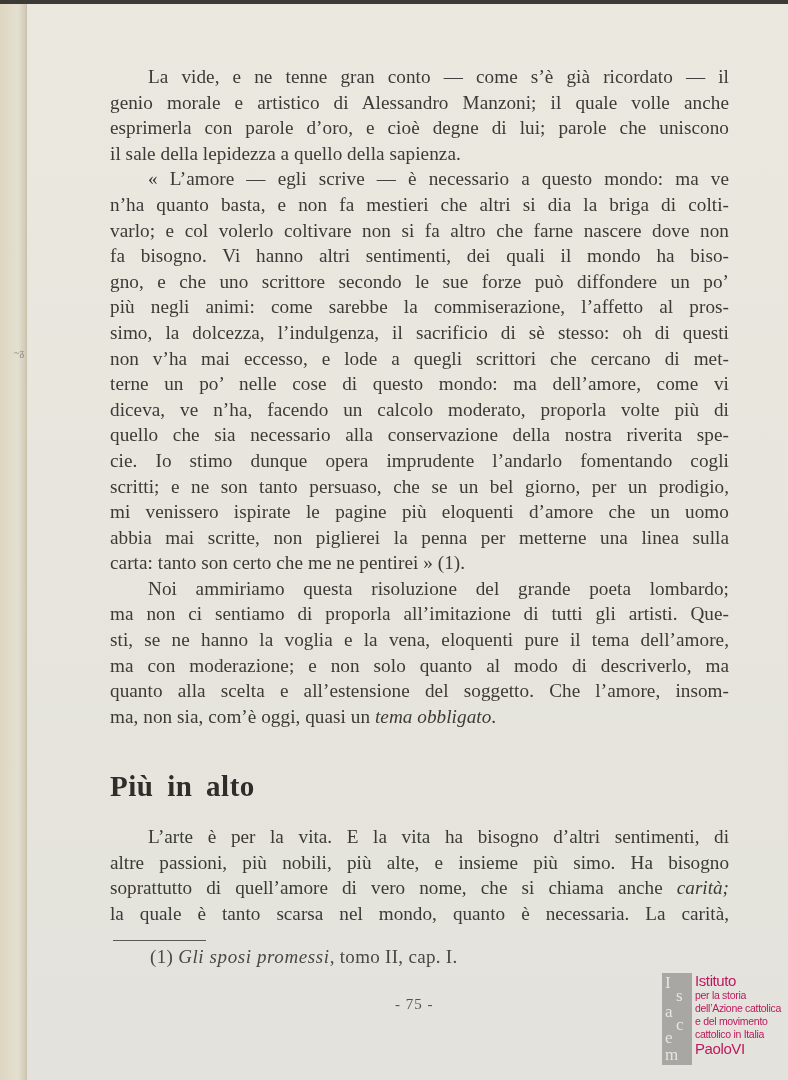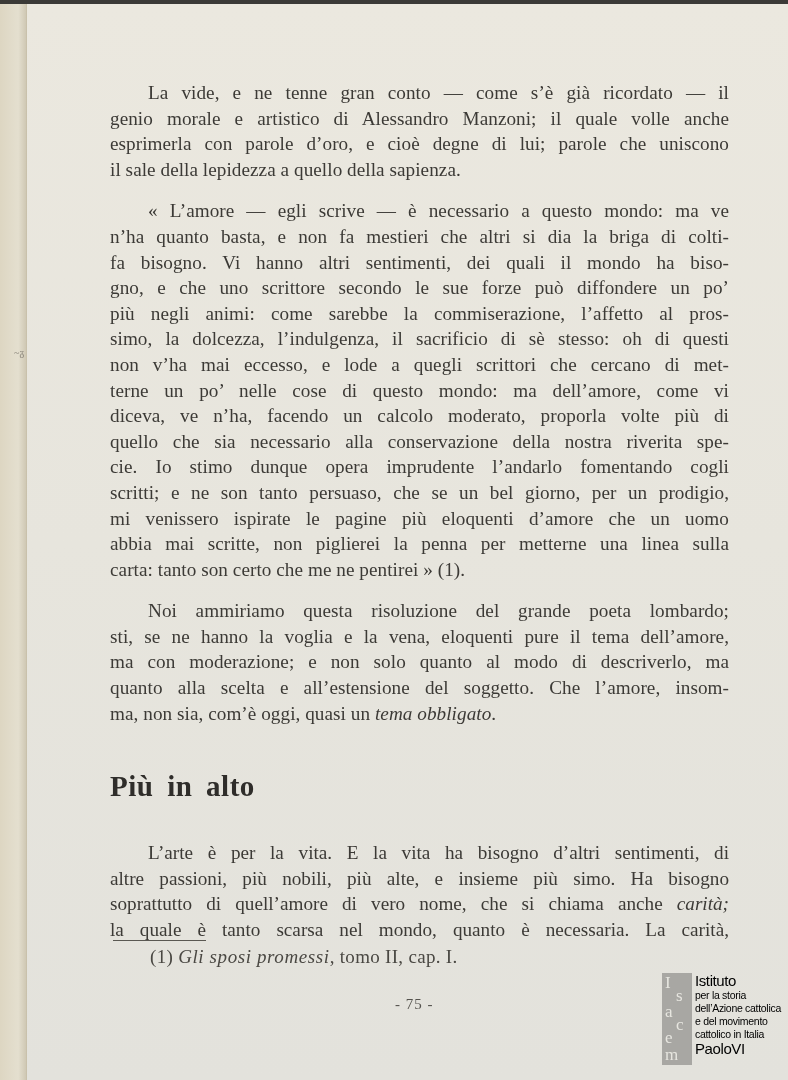--- a/index.html
+++ b/index.html
@@ -31,21 +31,21 @@
       background: linear-gradient(180deg, #ebe8df 0%, #e7e5dd 50%, #e3e2dc 100%);
     }
     .text-block {
       position: absolute; left: 110px; top: 64px; width: 619px;
       color: #3c3a36;
       font-size: 19.2px;
       line-height: 25.6px;
       letter-spacing: 0.05px;
     }
     .line { display: block; text-align: justify; text-align-last: justify; white-space: nowrap; }
-    .line.first { padding-left: 38px; margin-top: 16px; }
+    .line.first { padding-left: 38px; }
     .line.end { text-align-last: left; }
     .para { margin: 0; }
     .heading {
       position: absolute; left: 110px; top: 770px;
       font-size: 29px; font-weight: bold; color: #2f2d2a;
       letter-spacing: 0.5px; word-spacing: 6px;
     }
     .text-block-2 {
       position: absolute; left: 110px; top: 824px; width: 619px;
       color: #3c3a36; font-size: 19.2px; line-height: 25.6px;
@@ -68,21 +68,21 @@
     }
     .wm-block {
       position: absolute; left: 0; top: 0; width: 30px; height: 92px;
       background: #a8a7a3;
     }
     .wm-letter {
       position: absolute; color: #e7e6e0; font-family: "Liberation Serif", serif;
       font-size: 17px; line-height: 17px;
     }
     .wm-text {
-      position: absolute; left: 33px; top: 0; color: #000000;
+      position: absolute; left: 33px; top: 0; color: #be185d;
       font-family: "Liberation Sans", sans-serif;
     }
     .wm-title { font-size: 15px; line-height: 16px; letter-spacing: -0.4px; }
     .wm-line { font-size: 10.5px; line-height: 13px; letter-spacing: -0.3px; white-space: nowrap; }
     .wm-paolo { font-size: 15px; line-height: 16px; letter-spacing: -0.4px; }
   </style>
 </head>
 <body>
 
 <div class="scan">
@@ -95,36 +95,38 @@
   <div class="text-block">
     <div class="para">
       <span class="line first">La vide, e ne tenne gran conto — come s’è già ricordato — il</span>
       <span class="line">genio morale e artistico di Alessandro Manzoni; il quale volle anche</span>
       <span class="line">esprimerla con parole d’oro, e cioè degne di lui; parole che uniscono</span>
       <span class="line end">il sale della lepidezza a quello della sapienza.</span>
     </div>
     <div class="para">
       <span class="line first">« L’amore — egli scrive — è necessario a questo mondo: ma ve</span>
       <span class="line">n’ha quanto basta, e non fa mestieri che altri si dia la briga di colti-</span>
+      <span class="line">varlo; e col volerlo coltivare non si fa altro che farne nascere dove non</span>
       <span class="line">fa bisogno. Vi hanno altri sentimenti, dei quali il mondo ha biso-</span>
       <span class="line">gno, e che uno scrittore secondo le sue forze può diffondere un po’</span>
       <span class="line">più negli animi: come sarebbe la commiserazione, l’affetto al pros-</span>
       <span class="line">simo, la dolcezza, l’indulgenza, il sacrificio di sè stesso: oh di questi</span>
       <span class="line">non v’ha mai eccesso, e lode a quegli scrittori che cercano di met-</span>
       <span class="line">terne un po’ nelle cose di questo mondo: ma dell’amore, come vi</span>
       <span class="line">diceva, ve n’ha, facendo un calcolo moderato, proporla volte più di</span>
       <span class="line">quello che sia necessario alla conservazione della nostra riverita spe-</span>
       <span class="line">cie. Io stimo dunque opera imprudente l’andarlo fomentando cogli</span>
       <span class="line">scritti; e ne son tanto persuaso, che se un bel giorno, per un prodigio,</span>
       <span class="line">mi venissero ispirate le pagine più eloquenti d’amore che un uomo</span>
       <span class="line">abbia mai scritte, non piglierei la penna per metterne una linea sulla</span>
       <span class="line end">carta: tanto son certo che me ne pentirei » (1).</span>
     </div>
     <div class="para">
       <span class="line first">Noi ammiriamo questa risoluzione del grande poeta lombardo;</span>
+      <span class="line">ma non ci sentiamo di proporla all’imitazione di tutti gli artisti. Que-</span>
       <span class="line">sti, se ne hanno la voglia e la vena, eloquenti pure il tema dell’amore,</span>
       <span class="line">ma con moderazione; e non solo quanto al modo di descriverlo, ma</span>
       <span class="line">quanto alla scelta e all’estensione del soggetto. Che l’amore, insom-</span>
       <span class="line end"><span>ma, non sia, com’è oggi, quasi un </span><i>tema obbligato</i><span>.</span></span>
     </div>
   </div>
 
   <div class="heading">Più in alto</div>
 
   <div class="text-block-2">

